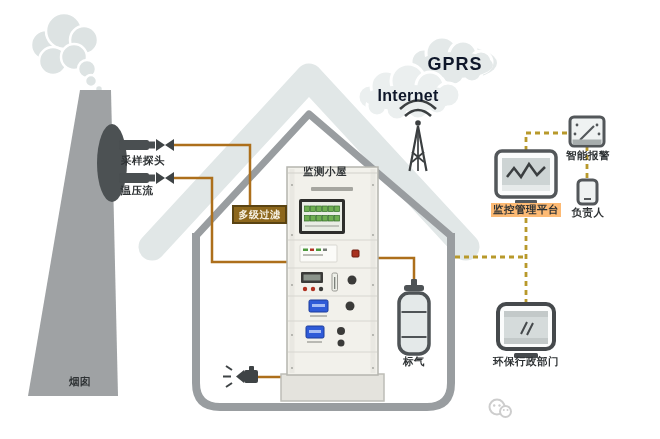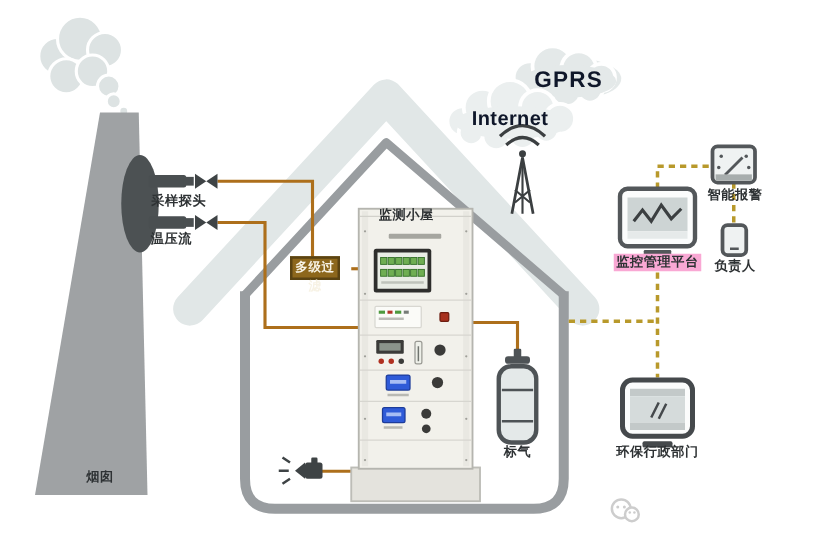--- a/index.html
+++ b/index.html
@@ -6,25 +6,25 @@
   .stage{
     position:relative;width:660px;height:439px;overflow:hidden;background:#ffffff;
     font-family:"Liberation Sans",sans-serif;
   }
   .scene{position:absolute;left:0;top:0;}
   .lbl{
     position:absolute;transform:translate(-50%,-50%);
     font:bold 10.5px "Liberation Sans",sans-serif;
     color:#2e3234;white-space:nowrap;letter-spacing:.5px;
   }
-  .lbl.on-white{background:#f9a8d4;padding:0 2px;}
+  .lbl.on-white{background:#fdba74;padding:0 2px;}
   .lbl.gprs{font:600 18px "Liberation Sans",sans-serif;color:#0f172a;letter-spacing:1px;}
   .lbl.internet{font:bold 16px "Liberation Sans",sans-serif;color:#0f172a;letter-spacing:.3px;}
   .filter-box{
-    position:absolute;left:232px;top:205px;width:40px;height:19px;box-sizing:border-box;
+    position:absolute;left:232px;top:205px;width:55px;height:19px;box-sizing:border-box;
     background:#8d671c;border:2px solid #5a4312;color:#f7f2e4;
     font:bold 10px "Liberation Sans",sans-serif;line-height:15px;text-align:center;
     letter-spacing:.5px;
   }
   .watermark{
     position:absolute;left:487px;top:398px;display:flex;align-items:center;gap:7px;
   }
   .wm-text{font:bold 15px "Liberation Sans",sans-serif;color:#cbcbcb;letter-spacing:.5px;}
 </style>
 </head>

